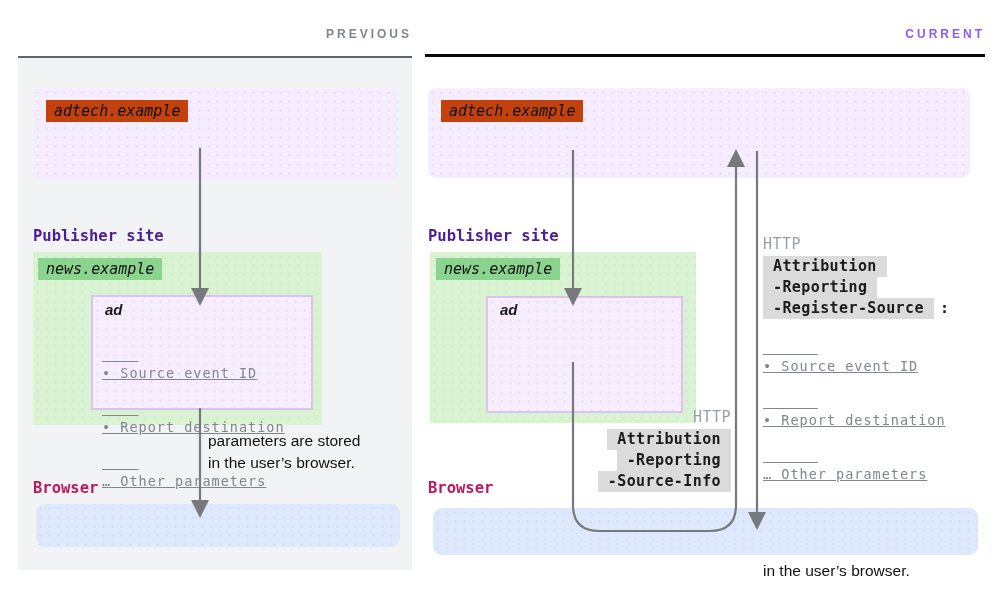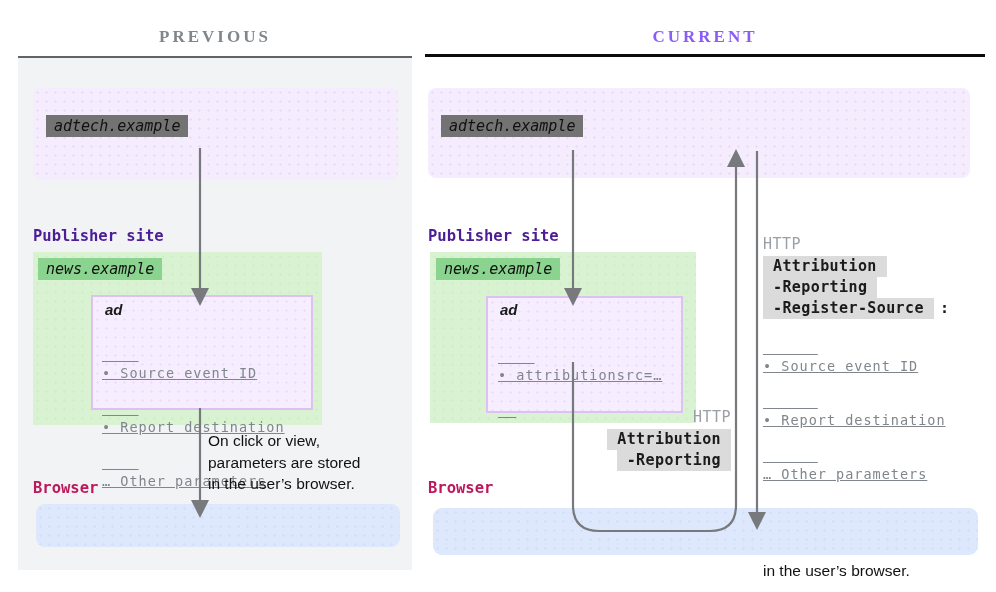--- a/index.html
+++ b/index.html
@@ -2,22 +2,22 @@
 <html><head>
 <meta charset="utf-8">
 <style>
   html,body{margin:0;padding:0;background:#ffffff;}
   #stage{
     position:relative;width:996px;height:592px;background:#ffffff;overflow:hidden;
     font-family:"Liberation Sans", sans-serif;color:#202124;
   }
   .abs{position:absolute;}
   .panel-title{
-    font-family:Liberation Serif, serif;font-weight:bold;font-size:17px;
-    letter-spacing:3px;text-align:center;
+    font-family:Liberation Sans, sans-serif;font-weight:bold;font-size:12px;
+    letter-spacing:3px;text-align:right;
   }
   .title-prev{color:#80868b;}
   .title-cur{color:#8b5cf6;}
   .rule{position:absolute;}
   .rule-prev{background:#606368;height:2px;}
   .rule-cur{background:#0b0b0b;height:3px;}
   .panel-bg{background:#f1f3f4;}
   .purple-box{
     background-color:#f5ecfe;border-radius:8px;
     background-image:radial-gradient(#ecdcfb 1px, transparent 1.3px);
@@ -36,21 +36,21 @@
   .ad-box{
     background-color:#f6eefe;border:2px solid #ddc0f4;
     background-image:radial-gradient(#eddffb 1px, transparent 1.3px);
     background-size:9px 9px;
   }
   .code-chip{
     display:inline-block;padding:2px 8px;
     font-family:"DejaVu Sans Mono","Liberation Mono",monospace;
     font-style:oblique;font-size:15px;color:#111111;white-space:nowrap;
   }
-  .chip-purple{background:#737373;margin-top:15px;}
+  .chip-purple{background:#c2410c;}
   .chip-green{background:#8ad48f;}
   .site-label{
     font-family:"DejaVu Sans Mono","Liberation Mono",monospace;
     font-weight:bold;font-size:15.5px;white-space:nowrap;
   }
   .publisher{color:#4c1d95;}
   .browser{color:#be185d;}
   .ad-title{font-family:"Liberation Sans",sans-serif;font-weight:bold;font-size:15px;color:#1b1b1b;font-style:italic;}
   .bullets{
     font-family:"DejaVu Sans Mono","Liberation Mono",monospace;
@@ -96,21 +96,20 @@
 
   <div class="abs ad-box" style="left:91px;top:295px;width:218px;height:111px;"></div>
   <div class="abs ad-title" style="left:105px;top:301px;">ad</div>
   <div class="abs bullets" style="left:102px;top:328px;">
     <div>• Source event ID</div>
     <div>• Report destination</div>
     <div>… Other parameters</div>
   </div>
 
   <div class="abs note" style="left:208px;top:430px;">
-    <div>On click or view,</div>
     <div>parameters are stored</div>
     <div>in the user’s browser.</div>
   </div>
 
   <div class="abs site-label browser" style="left:33px;top:479px;">Browser</div>
   <div class="abs blue-box" style="left:36px;top:504px;width:364px;height:43px;"></div>
 
   <div class="abs panel-title title-cur" style="left:425px;top:27px;width:560px;">CURRENT</div>
   <div class="rule rule-cur" style="left:425px;top:54px;width:560px;"></div>
 
@@ -121,23 +120,20 @@
 
   <div class="abs site-label publisher" style="left:428px;top:227px;">Publisher site</div>
 
   <div class="abs green-box" style="left:430px;top:252px;width:266px;height:171px;"></div>
   <div class="abs" style="left:436px;top:258px;">
     <span class="code-chip chip-green">news.example</span>
   </div>
 
   <div class="abs ad-box" style="left:486px;top:296px;width:193px;height:113px;"></div>
   <div class="abs ad-title" style="left:500px;top:301px;">ad</div>
-  <div class="abs bullets" style="left:498px;top:330px;">
-    <div>• attributionsrc=…</div>
-  </div>
 
   <div class="abs" style="left:763px;top:235px;">
     <div class="http-gray" style="height:20px;">HTTP</div>
     <div class="hdr-line">
       <span class="hdr-chip">Attribution</span>
     </div>
     <div class="hdr-line">
       <span class="hdr-chip">-Reporting</span>
     </div>
     <div class="hdr-line">
@@ -155,20 +151,23 @@
   </div>
 
   <div class="abs" style="right:265px;top:408px;text-align:right;">
     <div class="http-gray" style="height:20px;">HTTP</div>
     <div class="hdr-line">
       <span class="hdr-chip">Attribution</span>
     </div>
     <div class="hdr-line">
       <span class="hdr-chip">-Reporting</span>
     </div>
+    <div class="hdr-line">
+      <span class="hdr-chip">-Source-Info</span>
+    </div>
   </div>
 
   <div class="abs site-label browser" style="left:428px;top:479px;">Browser</div>
   <div class="abs blue-box" style="left:433px;top:508px;width:545px;height:47px;"></div>
 
   <svg width="996" height="592" viewBox="0 0 996 592">
     <g stroke="#77797c" stroke-width="2.2" fill="none">
 
       <path d="M200,148 L200,288"></path>
 

